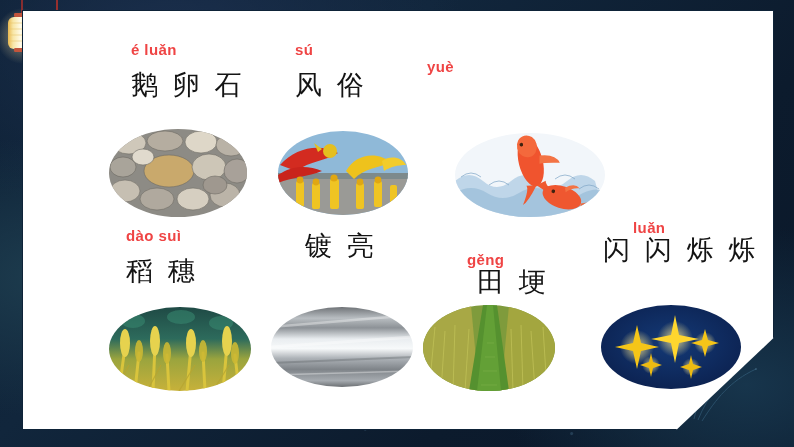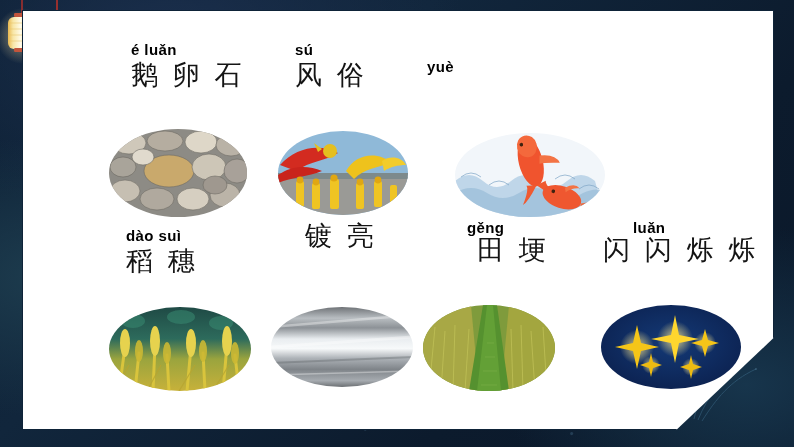--- a/index.html
+++ b/index.html
@@ -85,35 +85,35 @@
   }
   .row-1 { top: 30px; }
   .row-2 { top: 208px; }
 
   .word {
     position: absolute;
     text-align: left;
   }
 
   .pinyin {
-    color: #000000;
+    color: #ef4444;
     font-weight: bold;
     font-size: 15px;
     line-height: 17px;
     letter-spacing: .4px;
     white-space: normal;
   }
   .hanzi {
     font-family: "Liberation Serif", serif;
     color: #141414;
     font-size: 27px;
     line-height: 32px;
     letter-spacing: 4px;
     white-space: nowrap;
-    margin-top: 1px;
+    margin-top: 11px;
   }
 
   
   .oval {
     position: absolute;
     border-radius: 50%;
     overflow: hidden;
   }
   .oval > svg { display: block; }
 
@@ -306,21 +306,21 @@
       <div class="word w-daosui">
         <div class="pinyin">dào suì</div>
         <div class="hanzi">稻 穗</div>
       </div>
 
       <div class="word w-duliang">
         <div class="hanzi">镀 亮</div>
       </div>
 
       <div class="word w-tiangeng">
-        <div class="pinyin" style="width:30px;">gěng</div>
+        <div class="pinyin" style="width:30px;margin-top:32px;">gěng</div>
         <div class="hanzi" style="margin-top:-2px;margin-left:10px;">田 埂</div>
       </div>
 
       <div class="word w-shanshuo">
         <div class="pinyin" style="width:28px;">luǎn</div>
         <div class="hanzi" style="margin-top:-2px; margin-left:-30px;">闪 闪 烁 烁</div>
       </div>
     </div>
 
     <div class="oval" style="left:86px; top:296px; width:142px; height:84px;">

